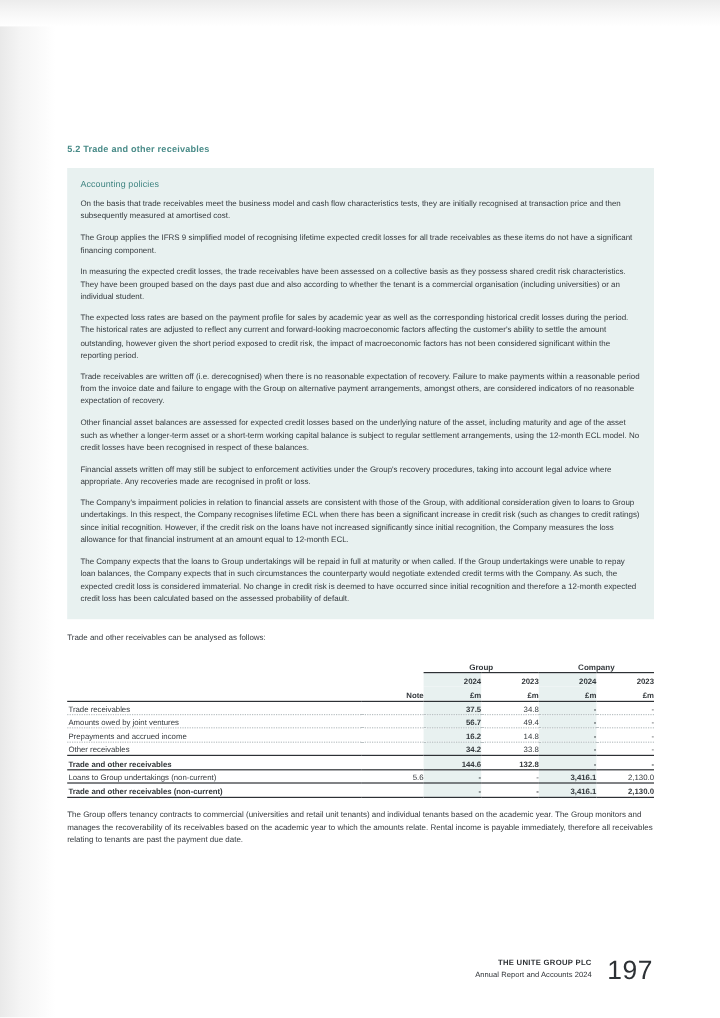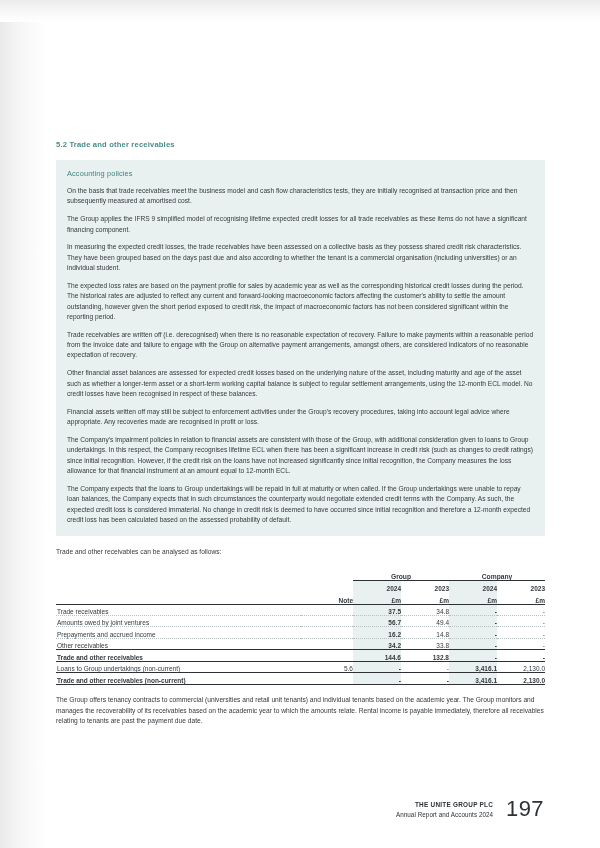--- a/index.html
+++ b/index.html
@@ -36,21 +36,21 @@
     position: absolute;
     left: 0; top: 0;
     width: 600px;
     height: 848px;
     padding: 0;
   }
 
   .content {
     position: absolute;
     left: 56px;
-    top: 140px;
+    top: 120px;
     width: 489px;
   }
 
   
   .section-heading {
     color: #4a8c89;
     font-size: 7.6px;
     font-weight: bold;
     letter-spacing: 0.18px;
     margin-bottom: 11px;
@@ -175,21 +175,21 @@
     line-height: 10.35px;
     margin-top: 10px;
   }
 
   
   .footer {
     position: absolute;
     right: 56px;
     bottom: 28px;
     display: flex;
-    align-items: flex-end;
+    align-items: flex-start;
     justify-content: flex-end;
     gap: 13px;
   }
   .footer-text {
     text-align: right;
     color: #2d3135;
     line-height: 10px;
   }
   .footer-company {
     font-size: 6.4px;

